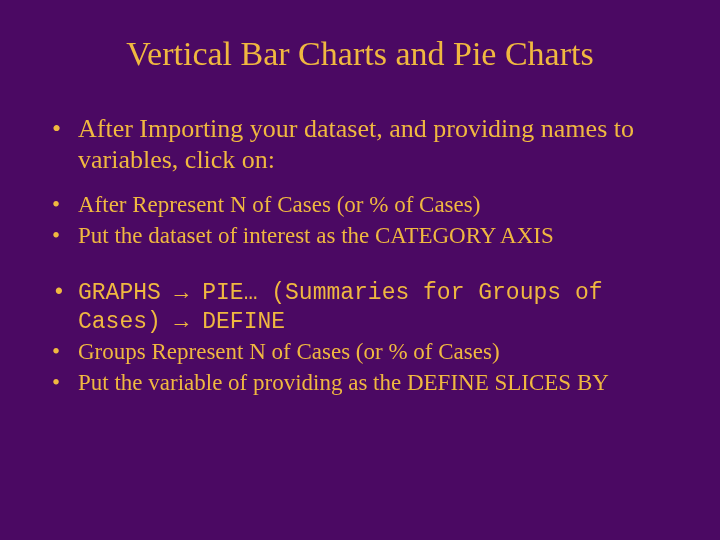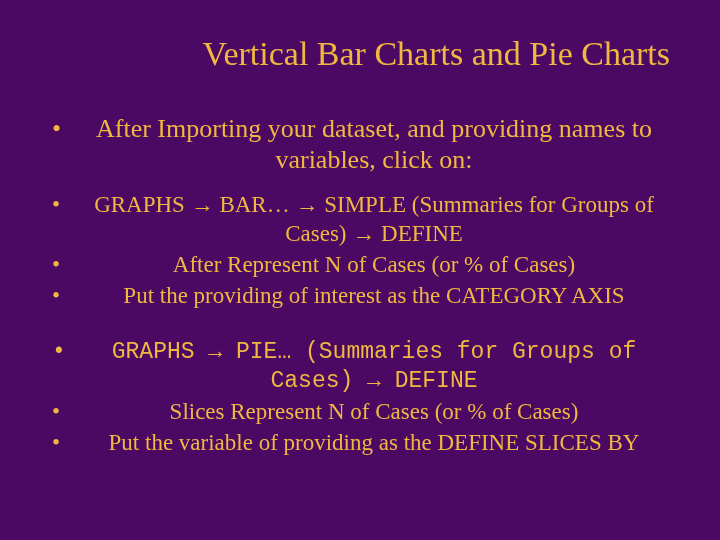--- a/index.html
+++ b/index.html
@@ -10,29 +10,28 @@
     body {
       width: 720px;
       height: 540px;
       background-color: #4b0963;
       font-family: 'Times New Roman', Times, serif;
       color: #f0b840;
       padding: 30px 50px 30px 50px;
       overflow: hidden;
     }
     .title {
-      text-align: right;
+      text-align: center;
       font-size: 34px;
       margin-bottom: 40px;
       margin-top: 5px;
       font-weight: normal;
     }
     ul {
       list-style: none;
-      text-align: center;
     }
     .bullet-large {
       font-size: 26px;
       line-height: 1.2;
       margin-bottom: 16px;
       padding-left: 28px;
       position: relative;
     }
     .bullet-large::before {
       content: "•";
@@ -59,20 +58,19 @@
     }
   </style>
 </head>
 <body>
 
 <h1 class="title">Vertical Bar Charts and Pie Charts</h1>
 
 <ul>
   <li class="bullet-large">After Importing your dataset, and providing names to variables, click on:</li>
 
-  <li class="bullet-small">GRAPHS → BAR… → SIMPLE (Summaries for Groups of Cases) → DEFINE</li>
   <li class="bullet-small">After Represent N of Cases (or % of Cases)</li>
-  <li class="bullet-small">Put the providing of interest as the CATEGORY AXIS</li>
+  <li class="bullet-small">Put the dataset of interest as the CATEGORY AXIS</li>
 
   <li class="bullet-small group-gap">GRAPHS → PIE… (Summaries for Groups of Cases) → DEFINE</li>
-  <li class="bullet-small">Slices Represent N of Cases (or % of Cases)</li>
+  <li class="bullet-small">Groups Represent N of Cases (or % of Cases)</li>
   <li class="bullet-small">Put the variable of providing as the DEFINE SLICES BY</li>
 </ul>
 
 </body></html>

